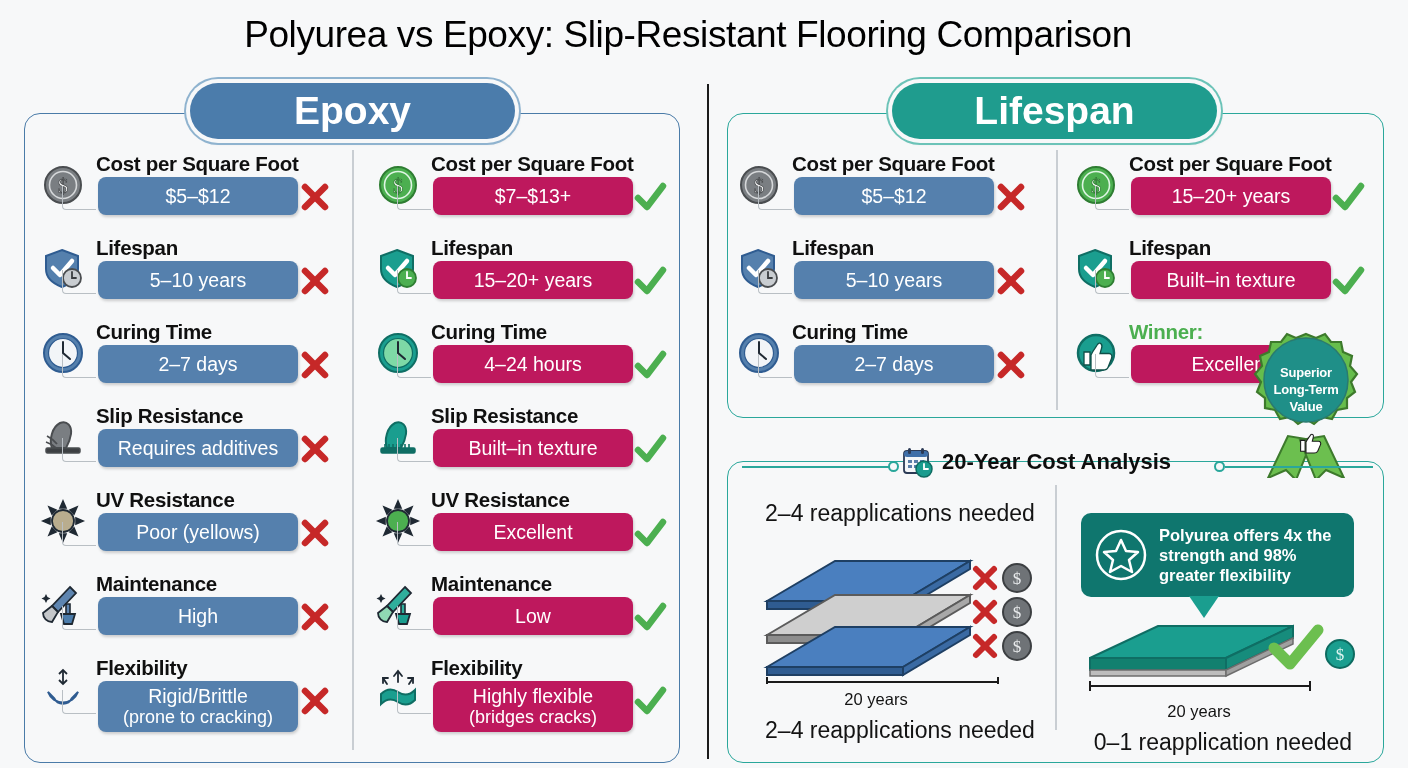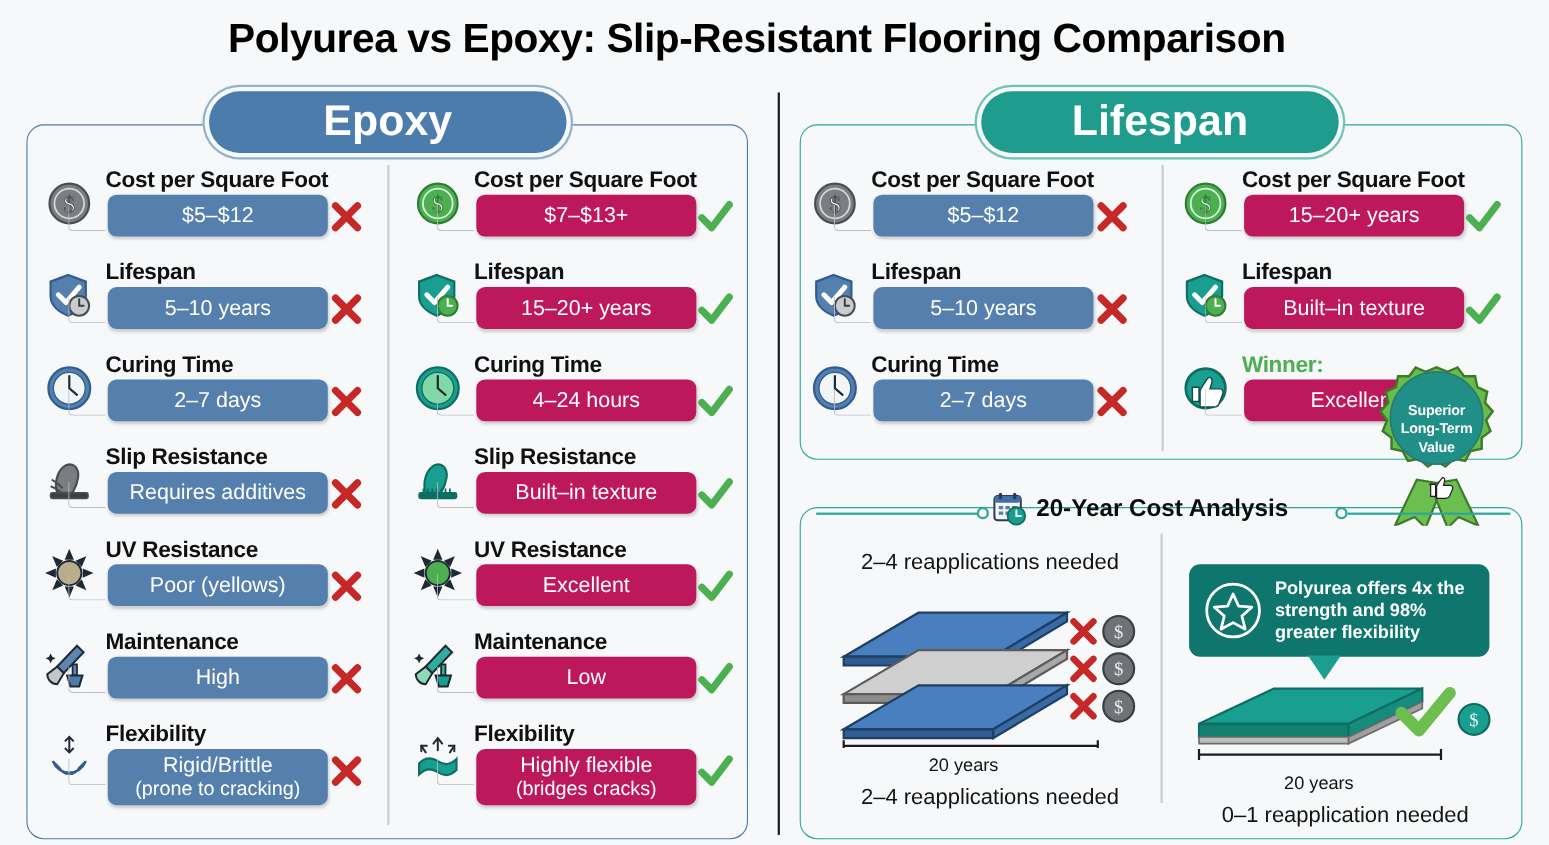--- a/index.html
+++ b/index.html
@@ -8,21 +8,21 @@
     background: #f7f8f9;
     font-family: "Liberation Sans", sans-serif;
     overflow: hidden;
   }
   .stage { position: relative; width: 1408px; height: 768px; }
 
   
   .title {
     position: absolute; top: 14px; left: 0; width: 1376px;
     text-align: center;
-    font-size: 37px; font-weight: bold; letter-spacing: -0.4px;
+    font-size: 37px; font-weight: normal; letter-spacing: -0.4px;
     color: #000; white-space: nowrap;
   }
 
   
   .panel {
     position: absolute;
     border: 1.6px solid #4a7ba8;
     border-radius: 16px;
     background: transparent;
   }
@@ -92,21 +92,21 @@
     display: flex; align-items: center; gap: 8px;
     font-size: 22px; font-weight: bold; color: #0d0d0d; white-space: nowrap; text-align: center;
   }
   .ca-node {
     position: absolute; width: 11px; height: 11px; border-radius: 50%;
     border: 2px solid #2aa79b; background: #f7f8f9; top: 461px;
   }
   .ca-line { position: absolute; height: 1.6px; background: #2aa79b; top: 466px; }
 
   .ca-col { position: absolute; top: 500px; text-align: center; }
-  .ca-cap { font-size: 20px; color: #131313; white-space: nowrap; }
+  .ca-cap { font-size: 23px; color: #131313; white-space: nowrap; }
   .ca-years { font-size: 16.5px; color: #131313; margin-top: 2px; }
   .ca-divider { position: absolute; left: 1055px; top: 485px; width: 1.5px; height: 245px; background: #c9ced3; }
 
   .callout {
     position: absolute; left: 1081px; top: 513px; width: 273px; height: 84px;
     background: #0f766e; border-radius: 10px; color: #fff;
     display: flex; align-items: center; gap: 10px; padding: 0 12px;
     font-size: 16.5px; font-weight: bold; line-height: 20px;
   }
   .callout-tail {

